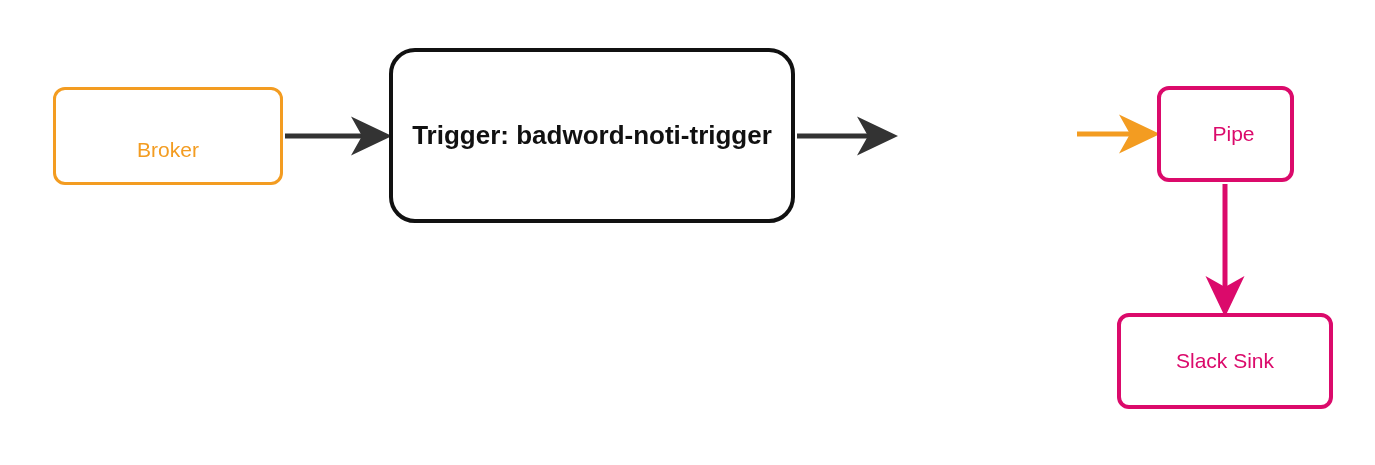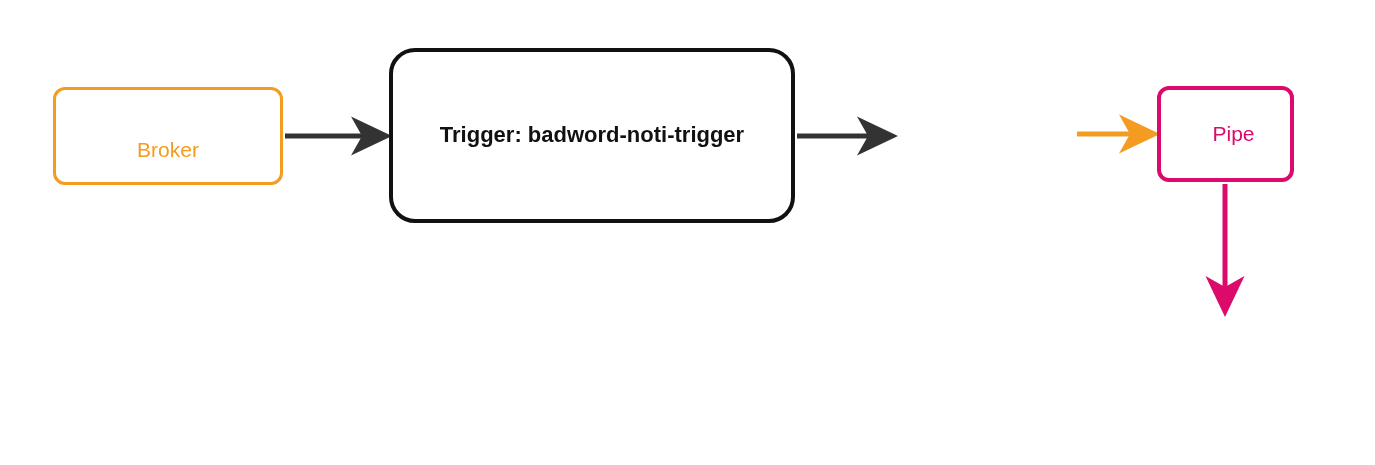--- a/index.html
+++ b/index.html
@@ -50,21 +50,21 @@
     border: 4px solid #DB0A6B;
     border-radius: 12px;
     color: #DB0A6B;
     font-size: 21px;
   }
   
   .node-black {
     border: 4px solid #111111;
     border-radius: 26px;
     color: #111111;
-    font-size: 22px;
+    font-size: 26px;
     line-height: 1.55;
   }
   .node-black .trigger-body {
     display: block;
     text-align: center;
     white-space: nowrap;
   }
   .node-black .trigger-line { display: block; }
   .k { font-weight: bold; }
   .v { font-weight: normal; }
@@ -117,14 +117,17 @@
         <span class="k">Trigger:</span><span class="line-bold">&nbsp;</span><span class="line-bold">badword-noti-trigger</span>
       </span>
     </span>
   </div>
 
 
   <div class="node node-crimson" id="node-pipe">
     <span>Pipe</span>
   </div>
 
+  <div class="node node-crimson" id="node-slack-sink">
+    <span>Slack Sink</span>
+  </div>
 
 </div>
 
 </body></html>

